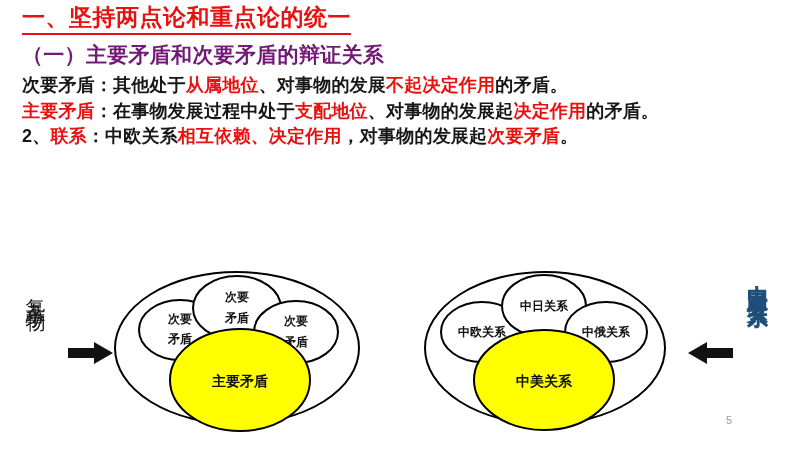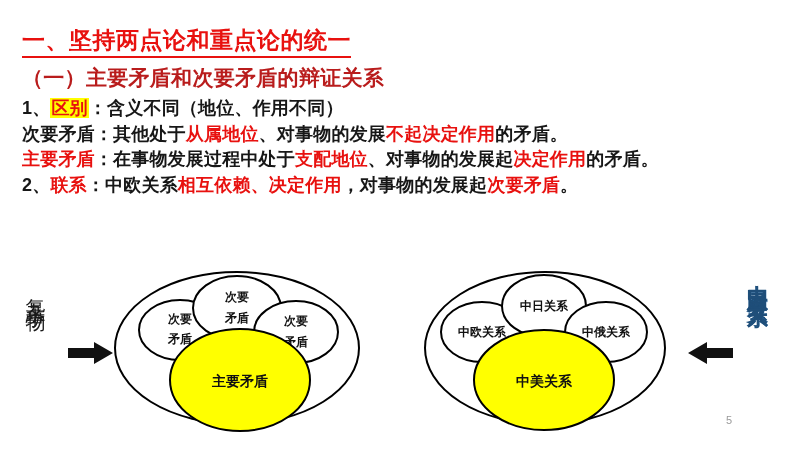--- a/index.html
+++ b/index.html
@@ -19,38 +19,38 @@
     position: relative;
     width: 800px;
     height: 450px;
     background: #ffffff;
   }
 
   
   .text-block {
     position: absolute;
     left: 22px;
-    top: 26px;
+    top: 3px;
     width: 770px;
   }
 
   .heading-1 {
     color: #e8110f;
     font-size: 23px;
     font-weight: bold;
     letter-spacing: 0.5px;
     line-height: 1.25;
     border-bottom: 2px solid #e8110f;
     display: inline-block;
     padding-bottom: 1px;
     margin-bottom: 7px;
   }
 
   .heading-2 {
-    color: #b91c1c;
+    color: #701a75;
     font-size: 21px;
     font-weight: bold;
     line-height: 1.25;
     margin-bottom: 5px;
     letter-spacing: 0.3px;
   }
 
   .body-line {
     color: #171717;
     font-size: 18px;
@@ -162,23 +162,20 @@
 <body>
 
 <div class="slide">
 
   <div class="text-block">
 
     <div class="heading-1">一、坚持两点论和重点论的统一</div>
 
     <div class="heading-2">（一）主要矛盾和次要矛盾的辩证关系</div>
 
-    <div class="body-line">
-      <span>1、</span><span class="hl">区别</span><span>：含义不同（地位、作用不同）</span>
-    </div>
 
     <div class="body-line">
       <span>次要矛盾</span><span>：其他处于</span><span class="red">从属地位</span><span>、对事物的发展</span><span class="red">不起决定作用</span><span>的矛盾。</span>
     </div>
 
     <div class="body-line wrap">
       <span class="red">主要矛盾</span><span>：在事物发展过程中处于</span><span class="red">支配地位</span><span>、对事物的发展起</span><span class="red">决定作用</span><span>的矛盾。</span>
     </div>
 
     <div class="body-line">

